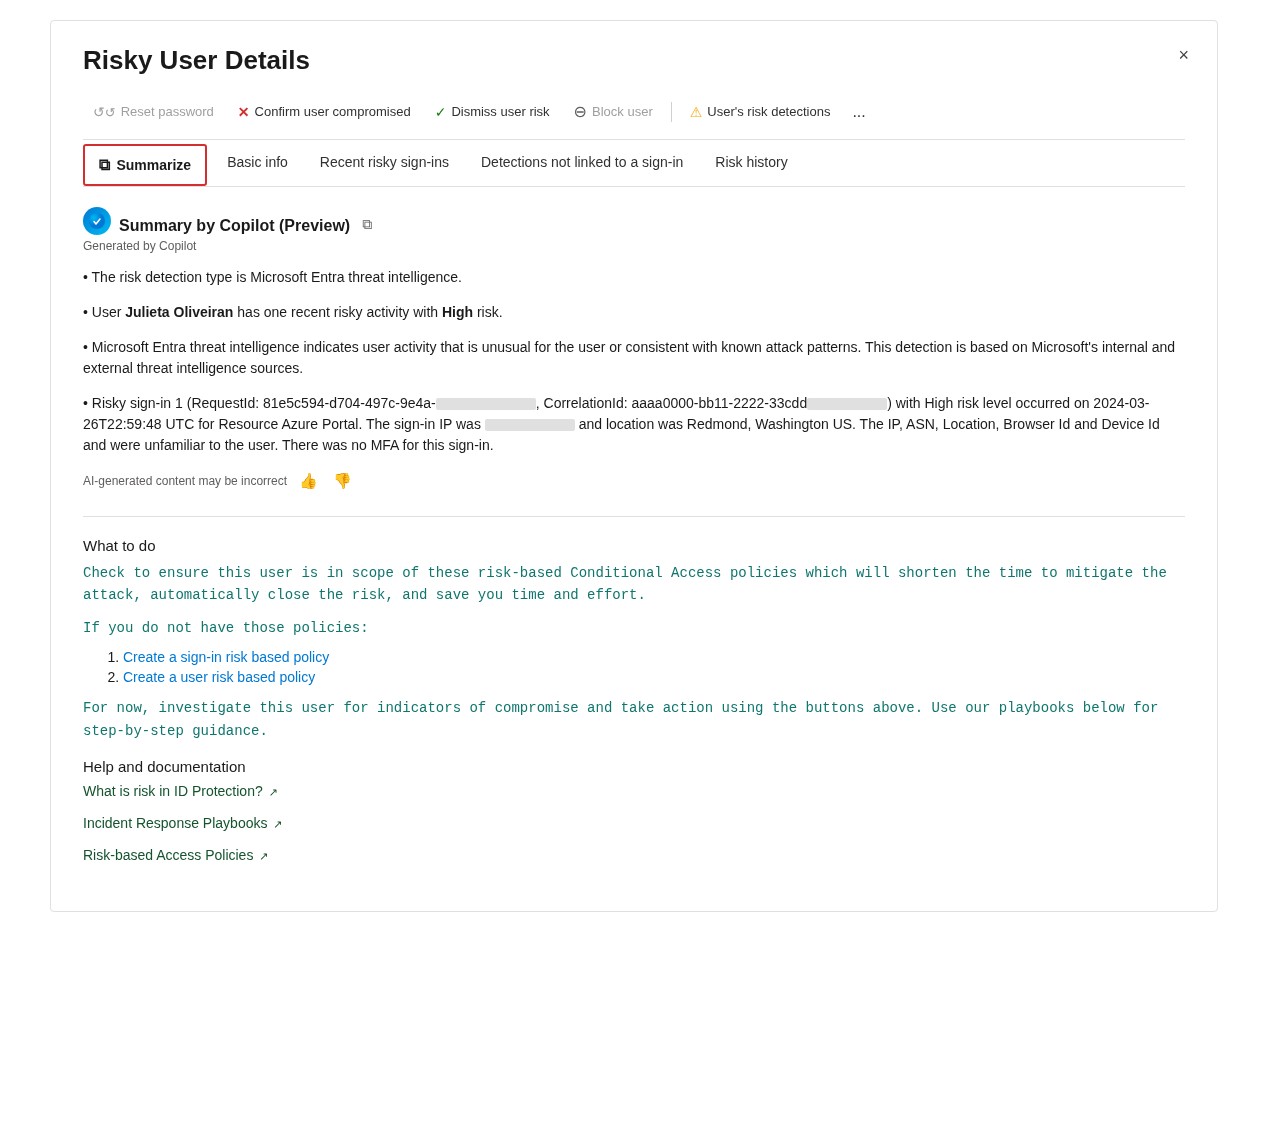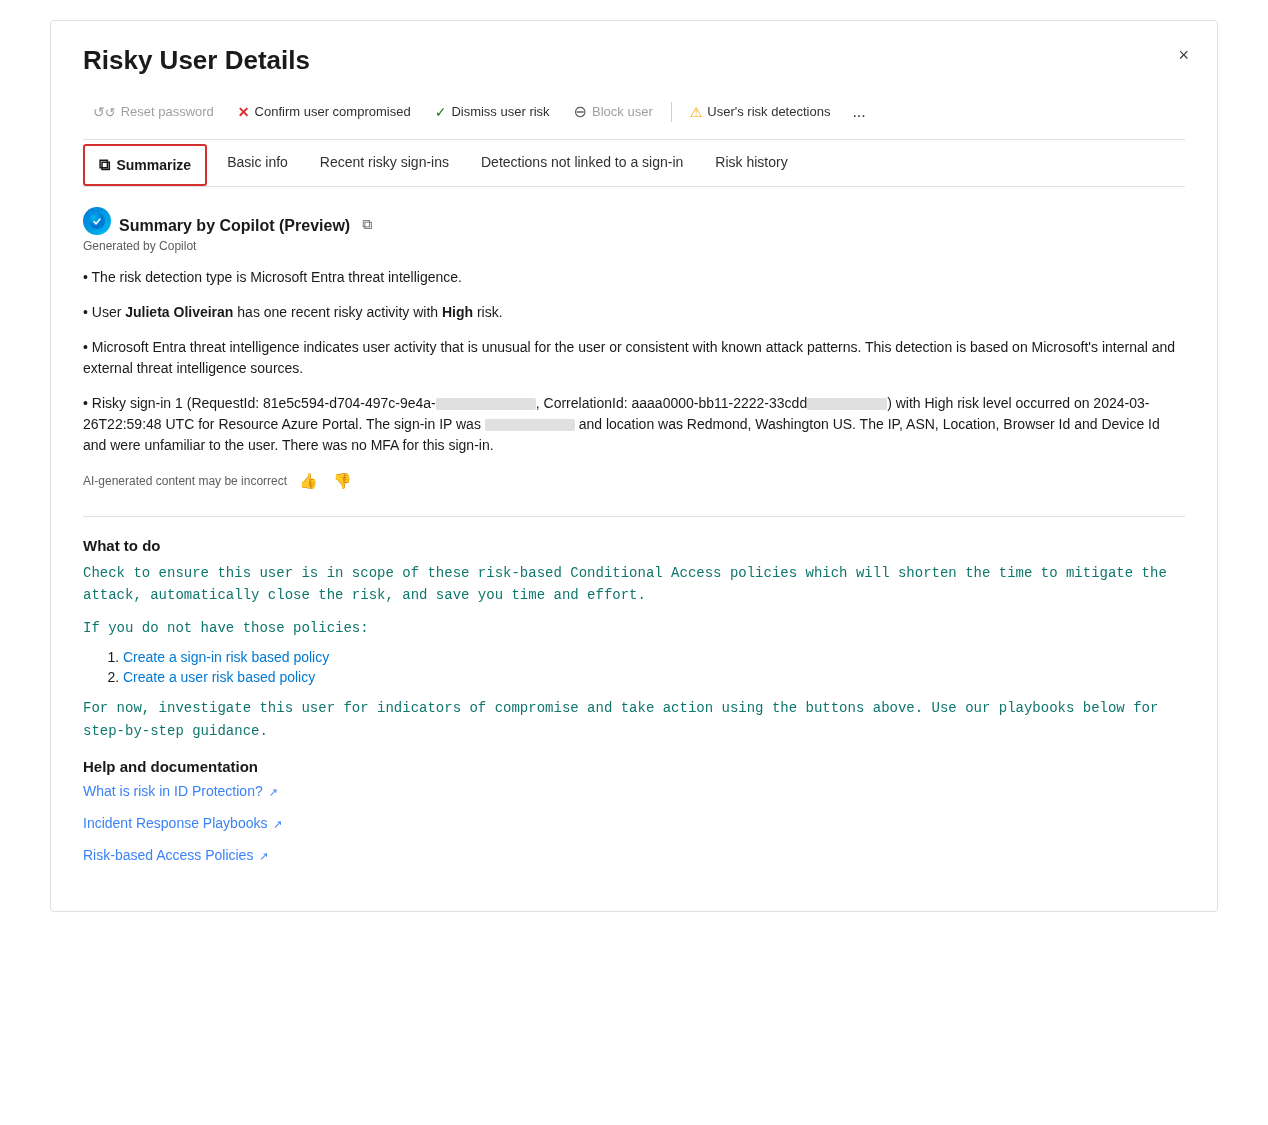--- a/index.html
+++ b/index.html
@@ -169,21 +169,21 @@
     .divider {
       border: none;
       border-top: 1px solid #e0e0e0;
       margin: 20px 0;
     }
     .what-to-do {
       margin-bottom: 16px;
     }
     .section-title {
       font-size: 15px;
-      font-weight: 700;
+      font-weight: 400;
       margin-bottom: 8px;
     }
     .body-text {
       line-height: 1.6;
       margin-bottom: 10px;
       color: #0f766e;
       font-family: Liberation Mono, monospace;
     }
     .policy-list {
       list-style: decimal;
@@ -198,21 +198,21 @@
       text-decoration: none;
       cursor: pointer;
     }
     .ext-icon {
       font-size: 11px;
       margin-left: 2px;
     }
     .help-section { margin-top: 16px; }
     .help-link {
       display: block;
-      color: #3b82f6;
+      color: #14532d;
       text-decoration: none;
       margin-bottom: 16px;
       cursor: pointer;
       font-size: 14px;
     }
     
     .icon-reset::before { content: "↺"; font-size: 14px; }
     .icon-x { color: #d32f2f; font-weight: bold; font-size: 14px; }
     .icon-check { color: #107c10; font-size: 14px; }
     .icon-block { color: #605e5c; font-size: 16px; }

